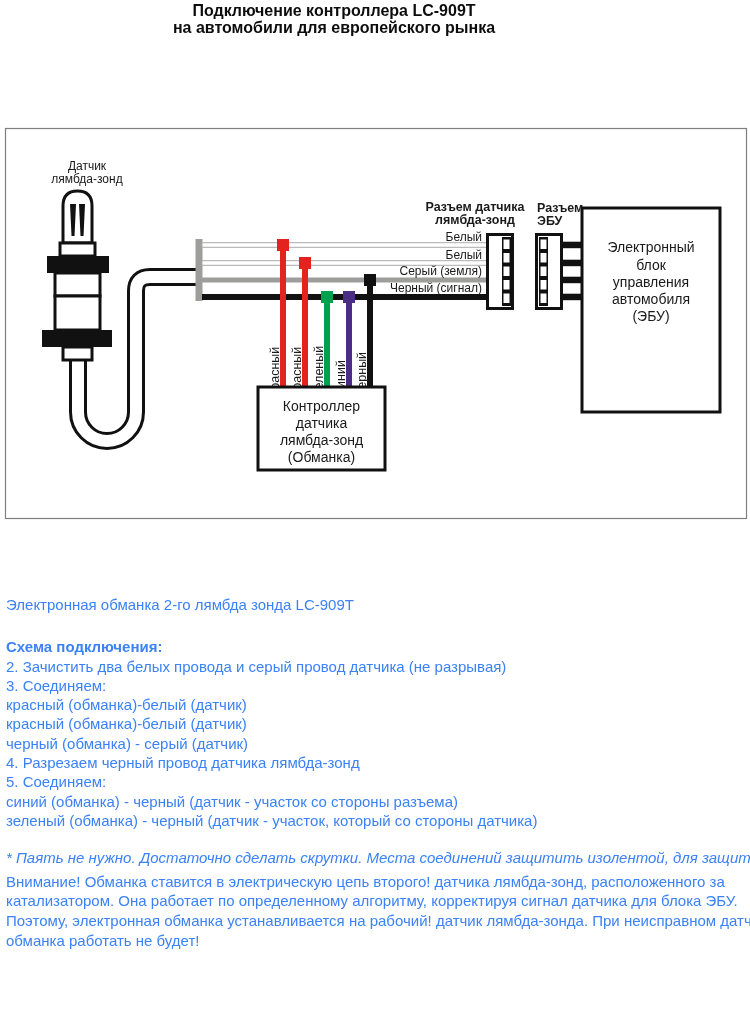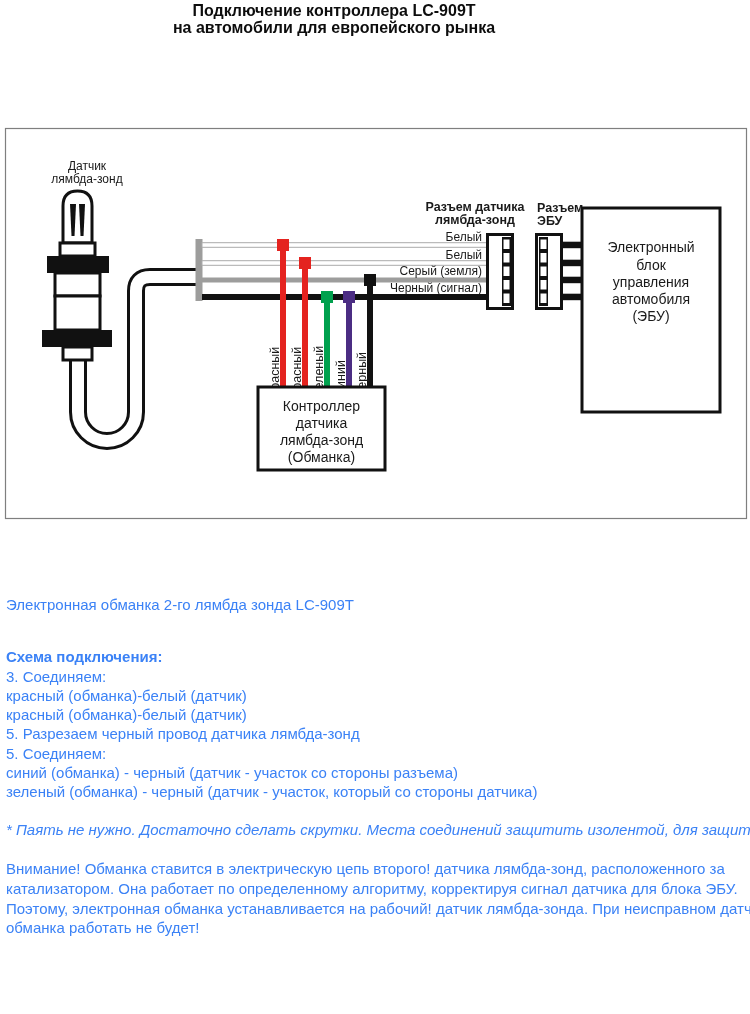--- a/index.html
+++ b/index.html
@@ -13,23 +13,23 @@
   .dlab-b{font-size:12.5px;font-weight:bold;}
   .boxtext{font-size:14px;}
   .vlab{font-size:12.5px;}
   .outline{fill:#ffffff;stroke:#111111;stroke-width:3;}
   .thin-outline{fill:#ffffff;stroke:#ababab;stroke-width:1;}
   .ink{fill:#111111;}
   .cable-out{fill:none;stroke:#111111;stroke-width:18;}
   .cable-in{fill:none;stroke:#ffffff;stroke-width:12;}
   .bodytext{position:absolute;left:6px;top:595px;width:744px;font-size:15px;
             line-height:19.3px;white-space:nowrap;color:#3b82f6;}
-  .heading{font-weight:bold;margin-top:33px;}
+  .heading{font-weight:bold;margin-top:23px;}
   .note{font-style:italic;margin-top:18px;}
-  .warning{margin-top:20px;line-height:19.8px;}
+  .warning{margin-top:4px;line-height:19.8px;}
 </style>
 </head>
 <body>
 
 <div class="page">
 
   <div class="title">
     <div>Подключение контроллера LC-909T</div>
     <div>на автомобили для европейского рынка</div>
   </div>
@@ -127,24 +127,26 @@
     <text class="boxtext" x="651" y="252" text-anchor="middle">Электронный</text>
     <text class="boxtext" x="651" y="270" text-anchor="middle">блок</text>
     <text class="boxtext" x="651" y="287" text-anchor="middle">управления</text>
     <text class="boxtext" x="651" y="304" text-anchor="middle">автомобиля</text>
     <text class="boxtext" x="651" y="321" text-anchor="middle">(ЭБУ)</text>
   </svg>
 
   <div class="bodytext">
     <div>Электронная обманка 2-го лямбда зонда LC-909T</div>
     <div class="heading">Схема подключения:</div>
+    <div>2. Зачистить два белых провода и серый провод датчика (не разрывая)</div>
     <div>3. Соединяем:</div>
     <div>красный (обманка)-белый (датчик)</div>
     <div>красный (обманка)-белый (датчик)</div>
-    <div>5. Разрезаем черный провод датчика лямбда-зонд</div>
+    <div>черный (обманка) - серый (датчик)</div>
+    <div>4. Разрезаем черный провод датчика лямбда-зонд</div>
     <div>5. Соединяем:</div>
     <div>синий (обманка) - черный (датчик - участок со стороны разъема)</div>
     <div>зеленый (обманка) - черный (датчик - участок, который со стороны датчика)</div>
     <div class="note">
       <div>* Паять не нужно. Достаточно сделать скрутки. Места соединений защитить изолентой, для защиты от</div>
     </div>
     <div class="warning">
       <div>Внимание!  Обманка ставится в электрическую цепь второго! датчика лямбда-зонд, расположенного за</div>
       <div>катализатором. Она работает по определенному алгоритму, корректируя сигнал датчика  для блока ЭБУ.</div>
       <div>Поэтому, электронная обманка устанавливается на рабочий! датчик лямбда-зонда. При неисправном датчике</div>

